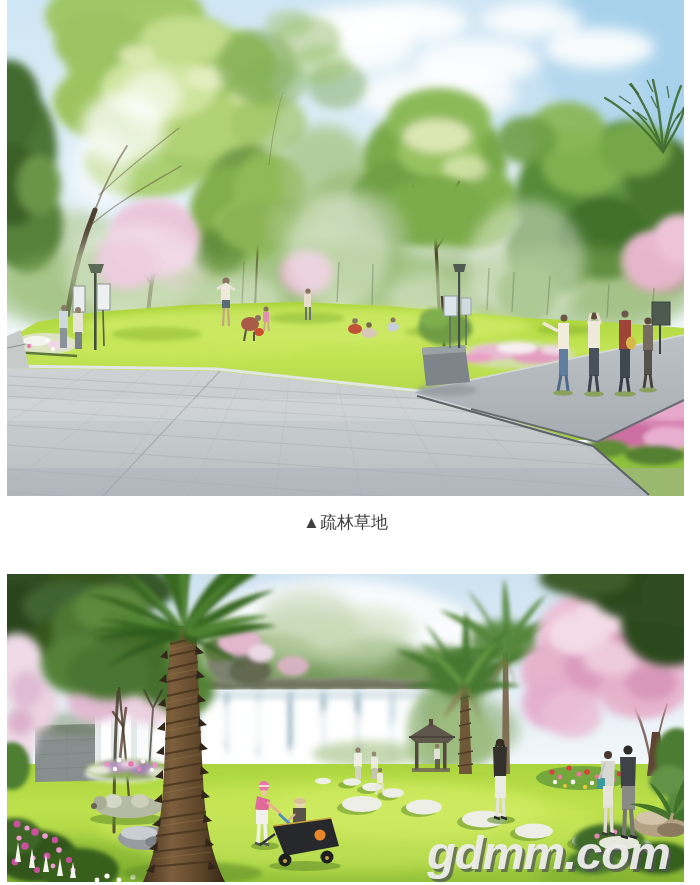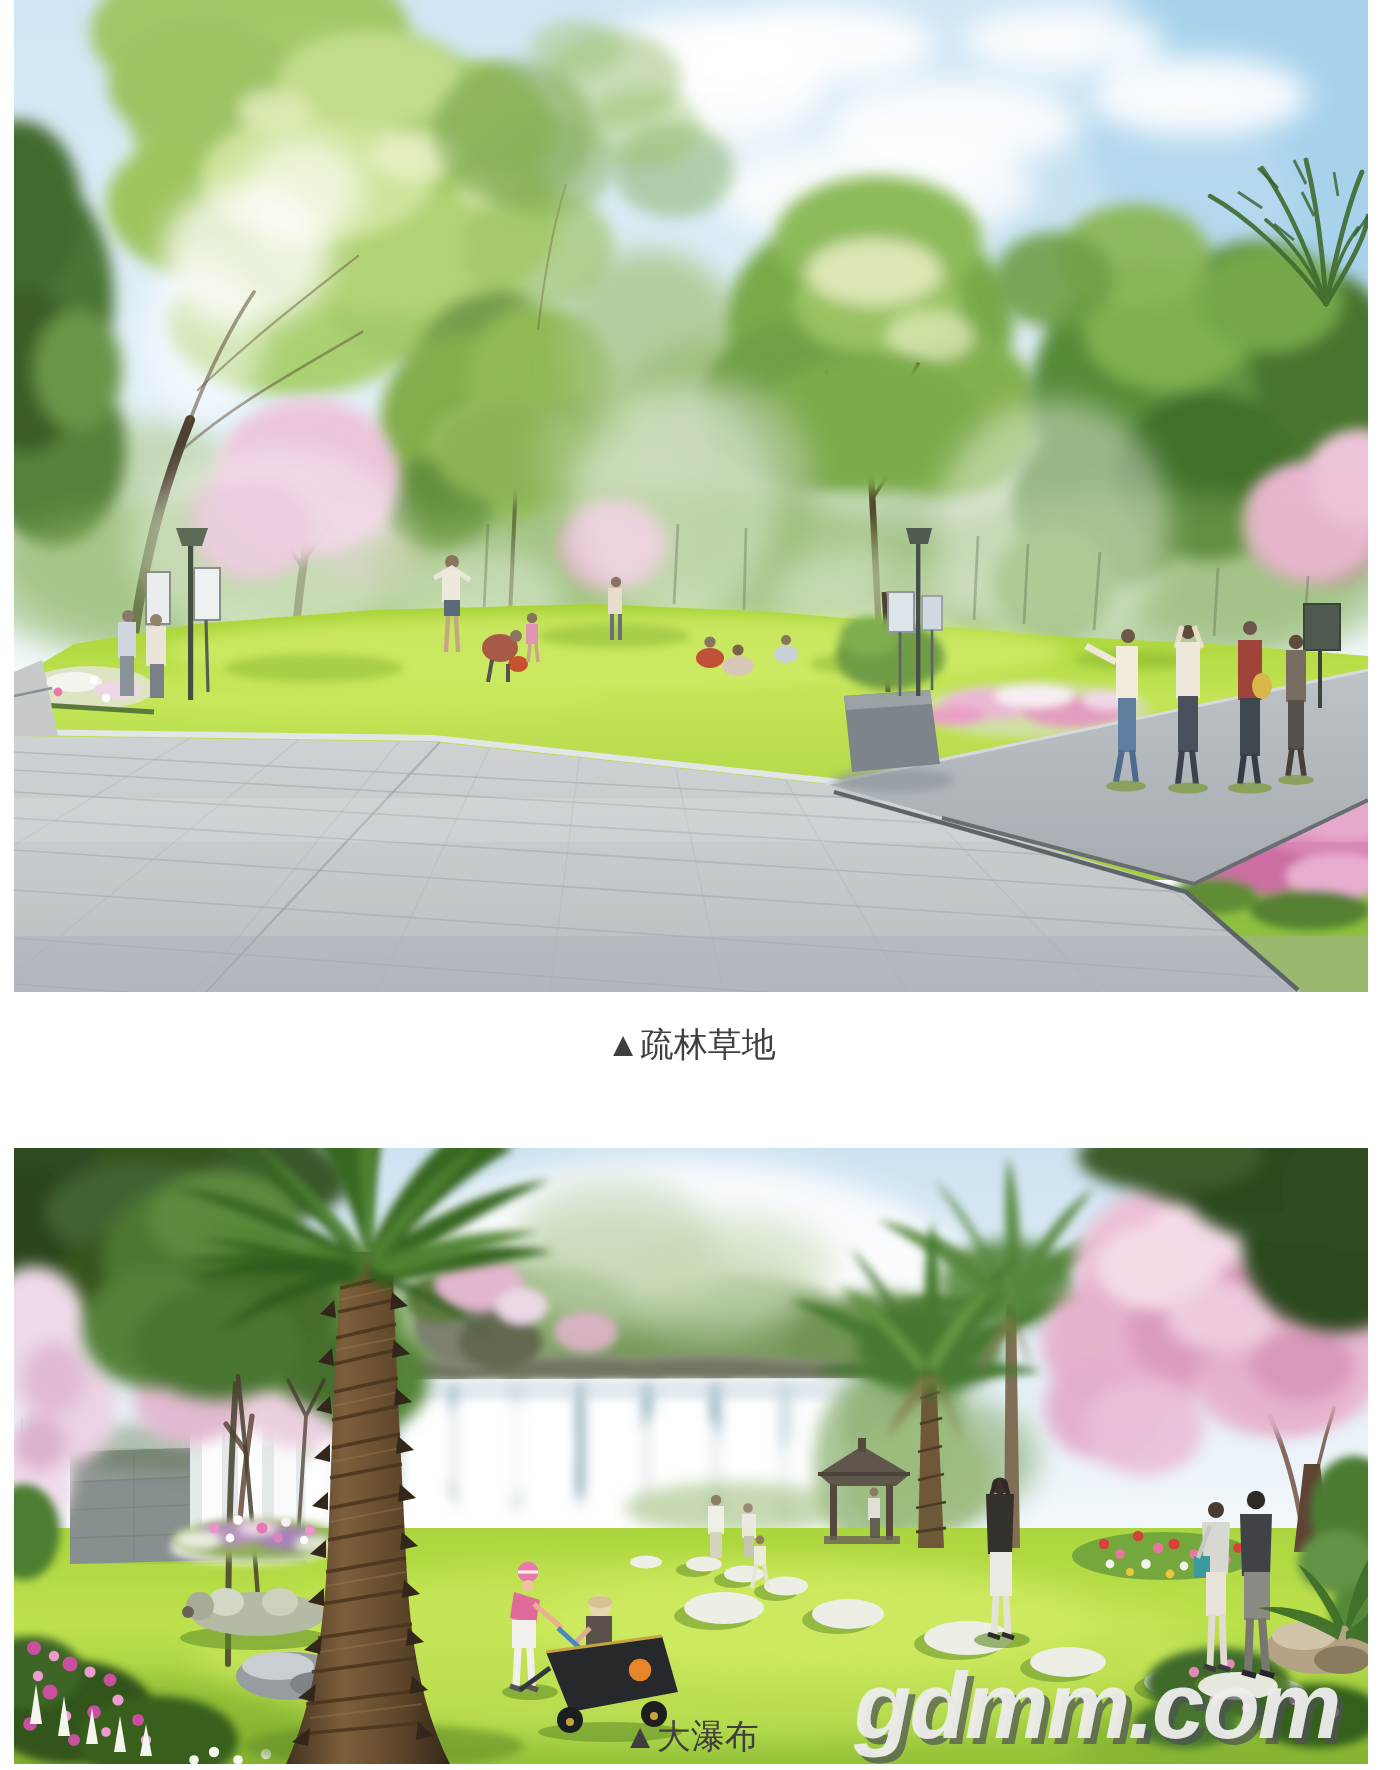--- a/index.html
+++ b/index.html
@@ -1031,14 +1031,13 @@
 <path d="M666,242 C674,236 677,234 677,232 L677,248 C672,246 668,244 666,246 Z"></path>
 </g>
 
 <g font-family="Liberation Sans, sans-serif" font-size="47" font-weight="bold" font-style="italic" letter-spacing="-1">
 <text x="423" y="298" fill="#4e5254" opacity="0.7">gdmm.com</text>
 <text x="420" y="295" fill="#eeeeec" opacity="0.95">gdmm.com</text>
 </g>
 </svg>
 </div>
 
-<div class="cap" style="top:857px;">▲大瀑布</div>
 </div>
 
 </body></html>

